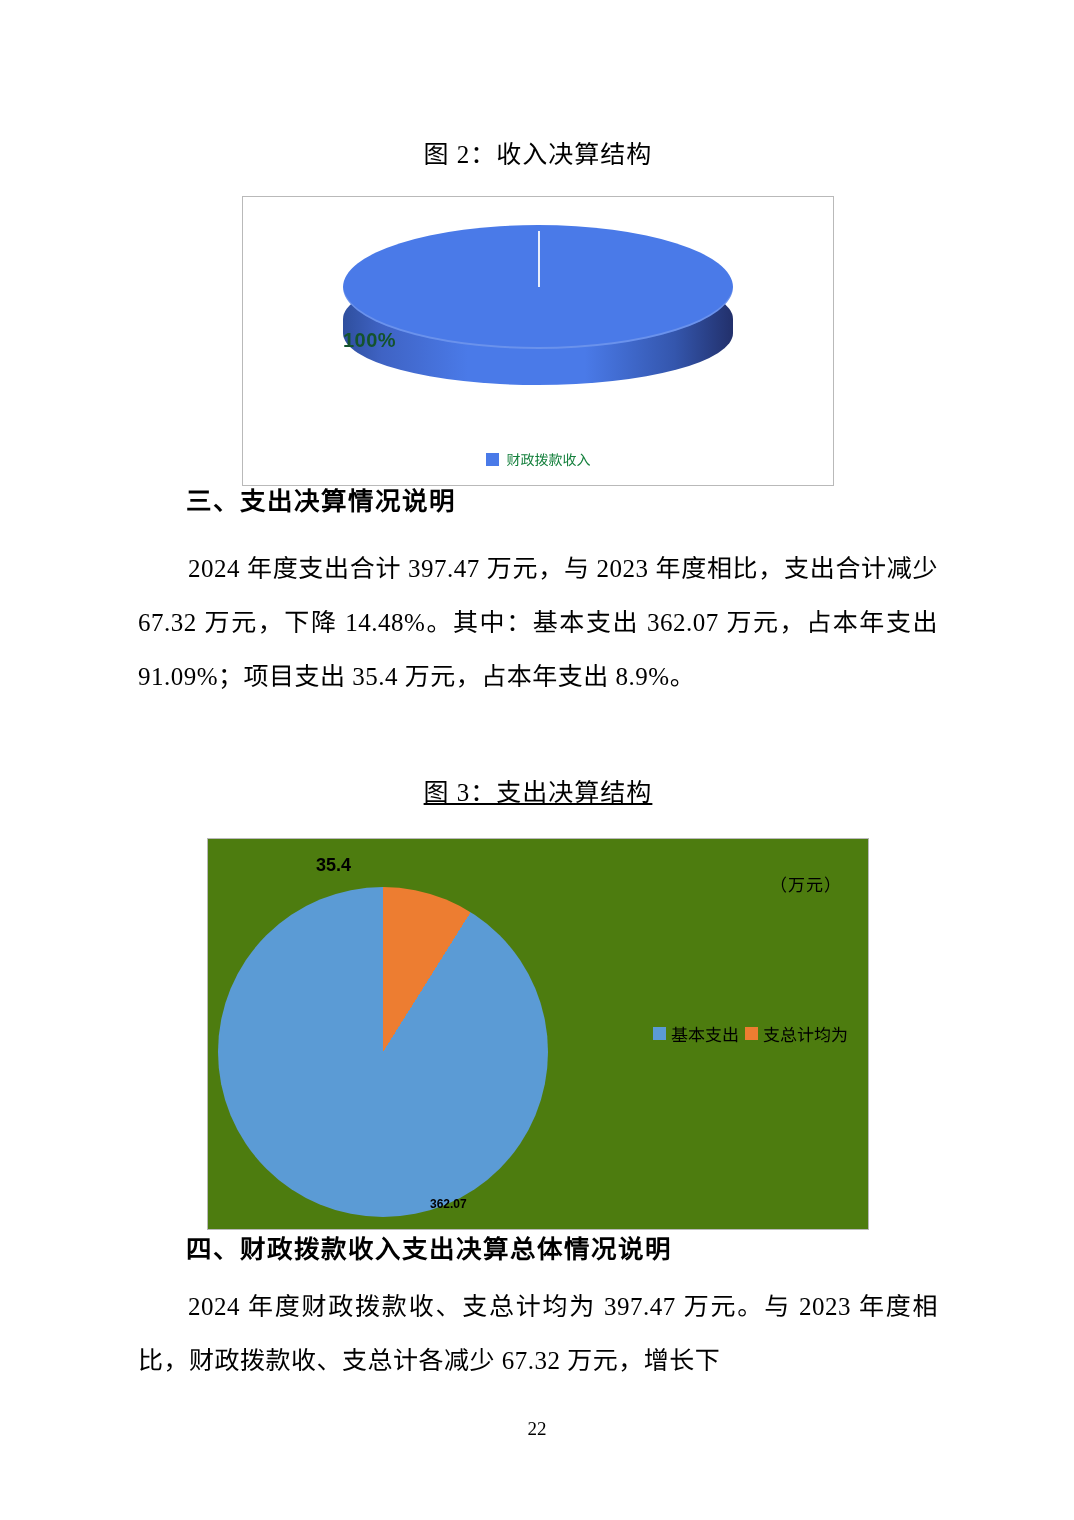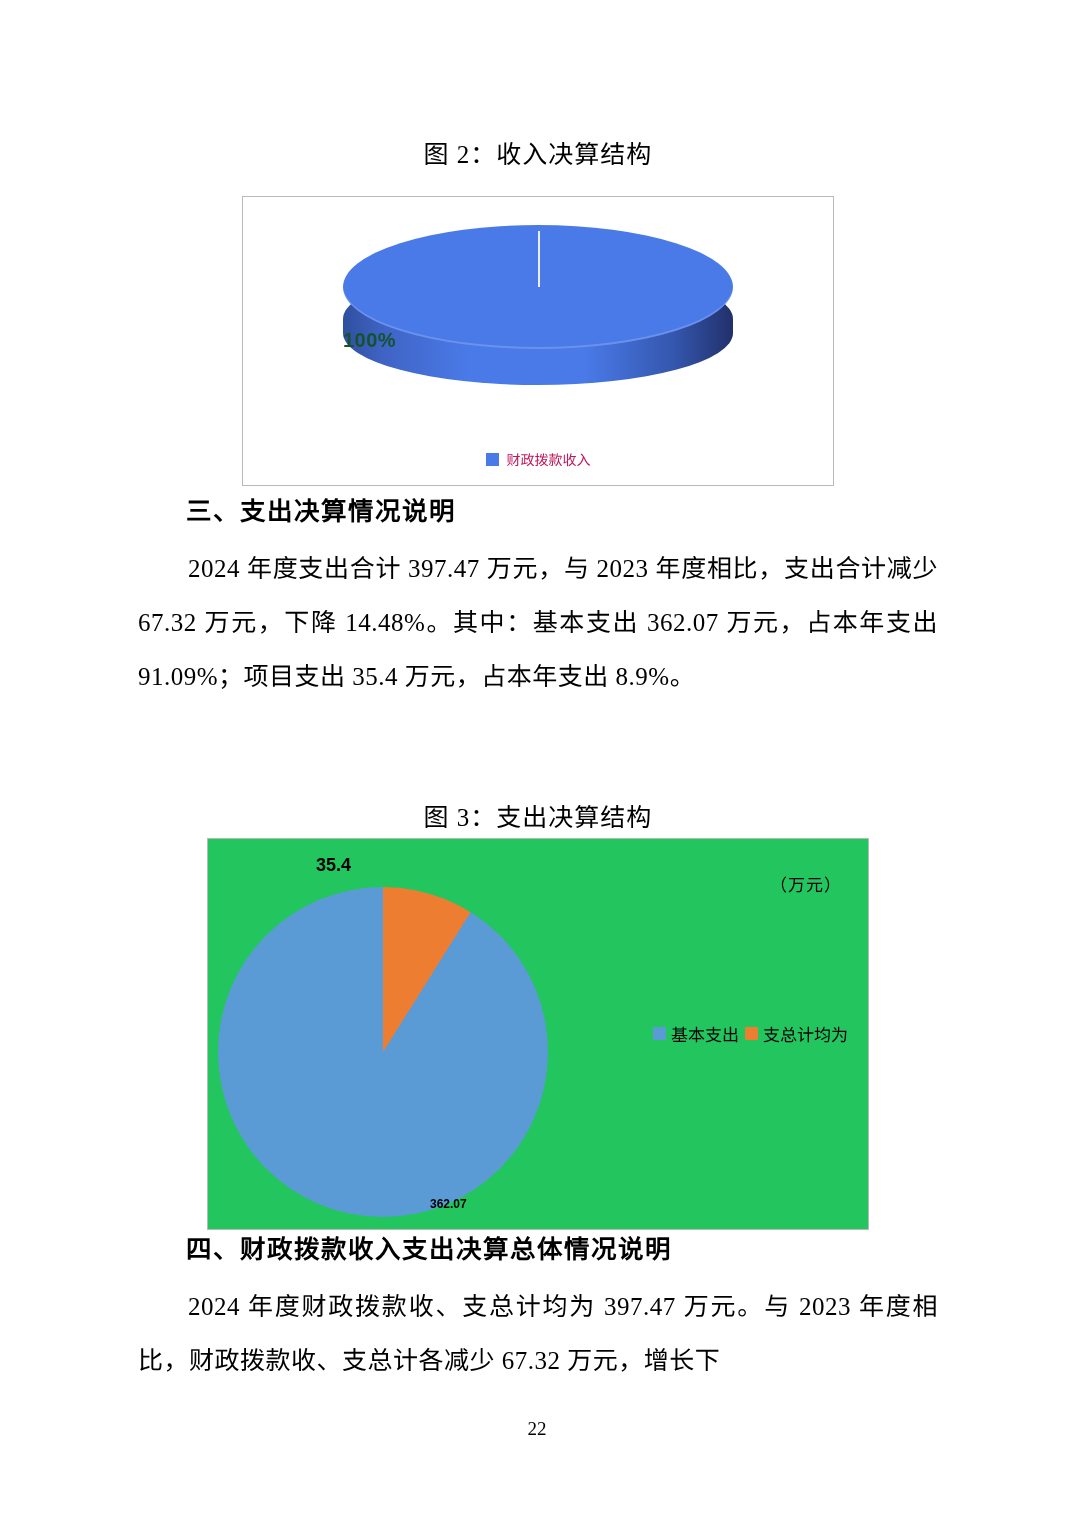--- a/index.html
+++ b/index.html
@@ -115,36 +115,36 @@
     position: absolute;
     left: 0;
     bottom: 16px;
     width: 100%;
     display: flex;
     justify-content: center;
     align-items: center;
     gap: 8px;
     font-size: 14px;
     font-family: Liberation Sans, sans-serif;
-    color: #be185d;
+    color: #15803d;
   }
   .legend-swatch {
     display: inline-block;
     width: 13px;
     height: 13px;
   }
 
   
   .chart3-box {
     position: relative;
     margin: 14px auto 0 auto;
     width: 660px;
     height: 390px;
     border: 1px solid #b9b9b9;
-    background: #22c55e;
+    background: #4d7c0f;
   }
   .pie-flat {
     position: absolute;
     left: 10px;
     top: 48px;
     width: 330px;
     height: 330px;
     border-radius: 50%;
   }
   .pie-unit {
@@ -196,23 +196,23 @@
     width: 1074px;
     text-align: center;
     font-size: 19px;
     font-family: "Liberation Serif", "DejaVu Serif", serif;
     margin-top: 12px;
   }
 
   
   .blk-cap2 { position: absolute; left: 0; top: 134px; width: 800px; }
   .blk-chart2 { position: absolute; left: 0; top: 182px; width: 800px; }
-  .blk-h3 { position: absolute; left: 0; top: 490px; width: 800px; }
+  .blk-h3 { position: absolute; left: 0; top: 480px; width: 800px; }
   .blk-p3 { position: absolute; left: 0; top: 542px; width: 800px; }
-  .blk-cap3 { position: absolute; left: 0; top: 797px; width: 800px; }
+  .blk-cap3 { position: absolute; left: 0; top: 772px; width: 800px; text-decoration: underline; }
   .blk-chart3 { position: absolute; left: 0; top: 824px; width: 800px; }
   .blk-h4 { position: absolute; left: 0; top: 1228px; width: 800px; }
   .blk-p4 { position: absolute; left: 0; top: 1280px; width: 800px; }
 </style>
 </head>
 <body>
 
 <div class="page">
   <div class="content">
 

